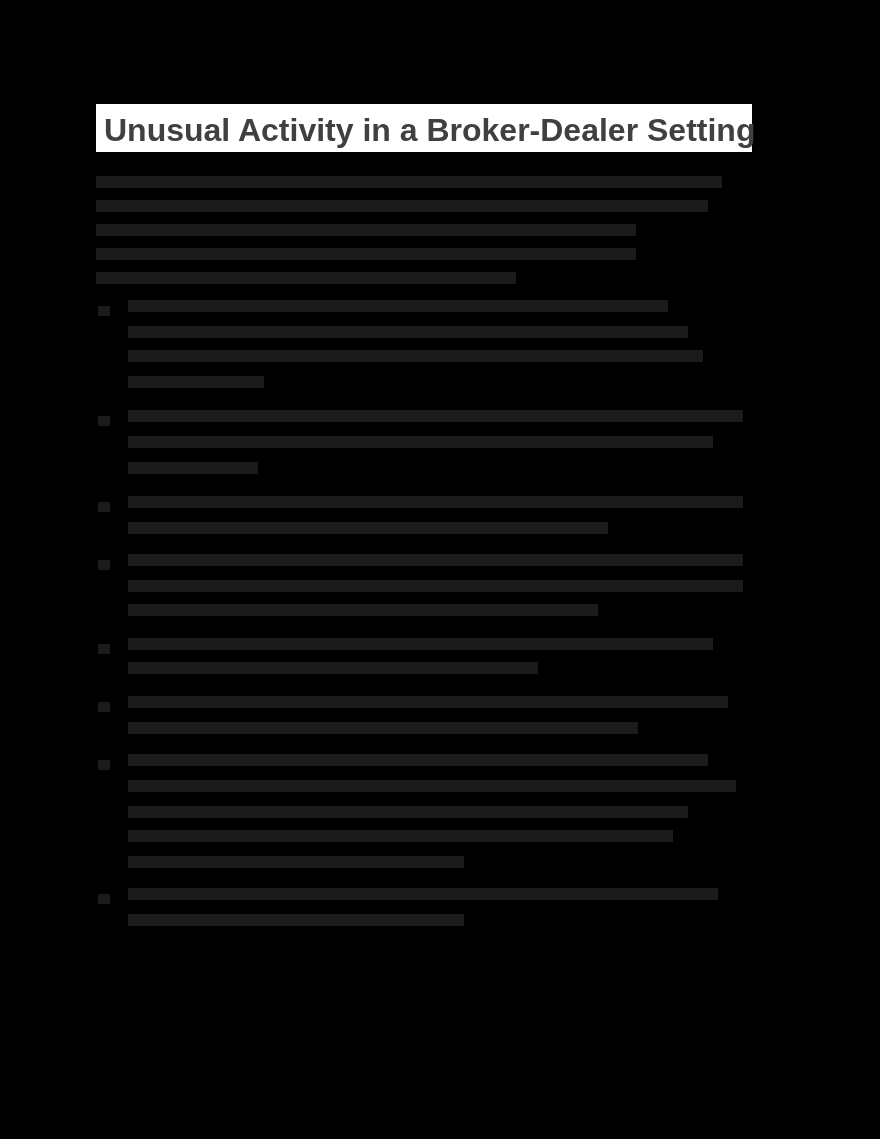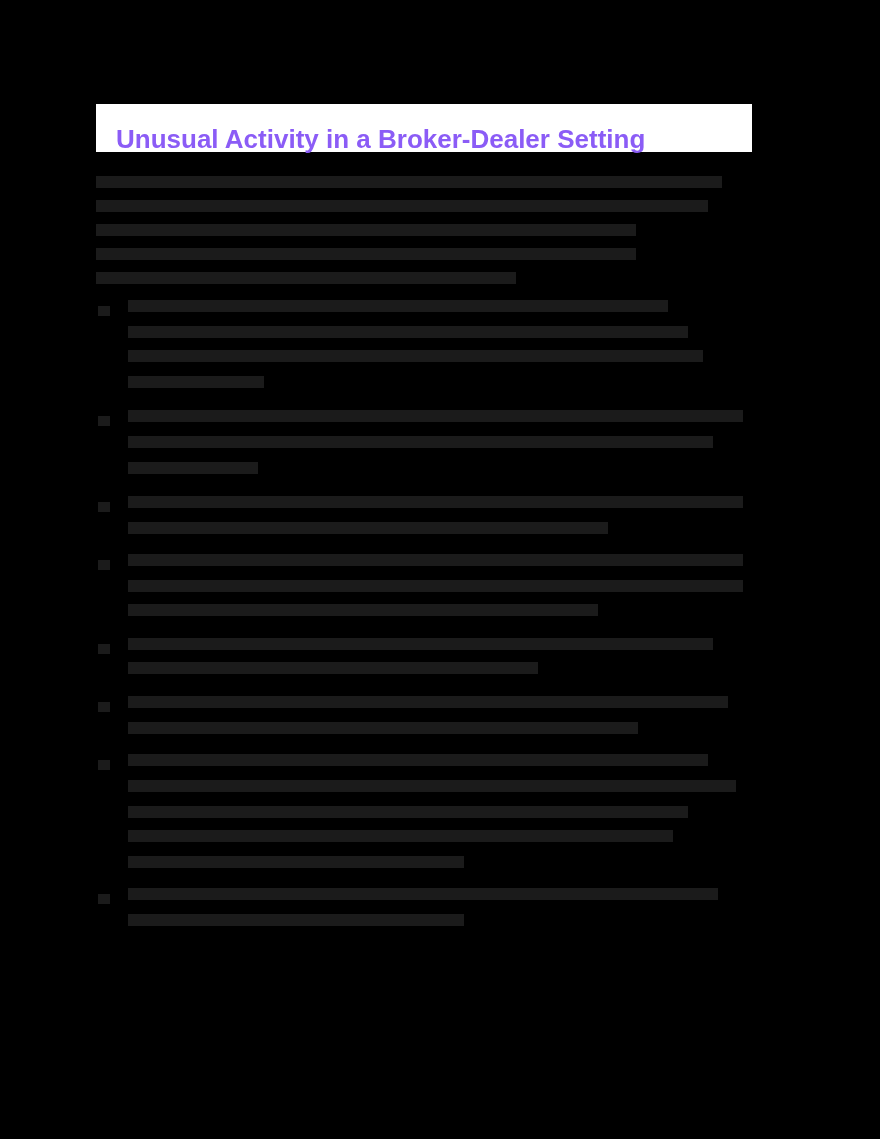--- a/index.html
+++ b/index.html
@@ -1,18 +1,18 @@
 <!DOCTYPE html>
 <html><head>
   <meta charset="utf-8">
   <style>
     html, body { margin: 0; padding: 0; background: #000; }
     body { width: 880px; height: 1139px; position: relative; overflow: hidden; font-family: "Liberation Sans", sans-serif; }
     .title-box { position: absolute; left: 96px; top: 104px; width: 656px; height: 48px; background: #fff; }
-    .title { position: absolute; left: 8px; top: 8px; margin: 12px; font-size: 26px; font-weight: bold; color: #8b5cf6; white-space: nowrap; }
+    .title { position: absolute; left: 8px; top: 8px; margin: 0; font-size: 32px; font-weight: bold; color: #404040; white-space: nowrap; }
     .line { position: absolute; height: 12px; background: #1b1b1b; }
     .marker { position: absolute; width: 12px; height: 10px; background: #1b1b1b; }
   </style>
 </head>
 <body>
 
 <div class="title-box">
   <h1 class="title">Unusual Activity in a Broker-Dealer Setting</h1>
 </div>
 

